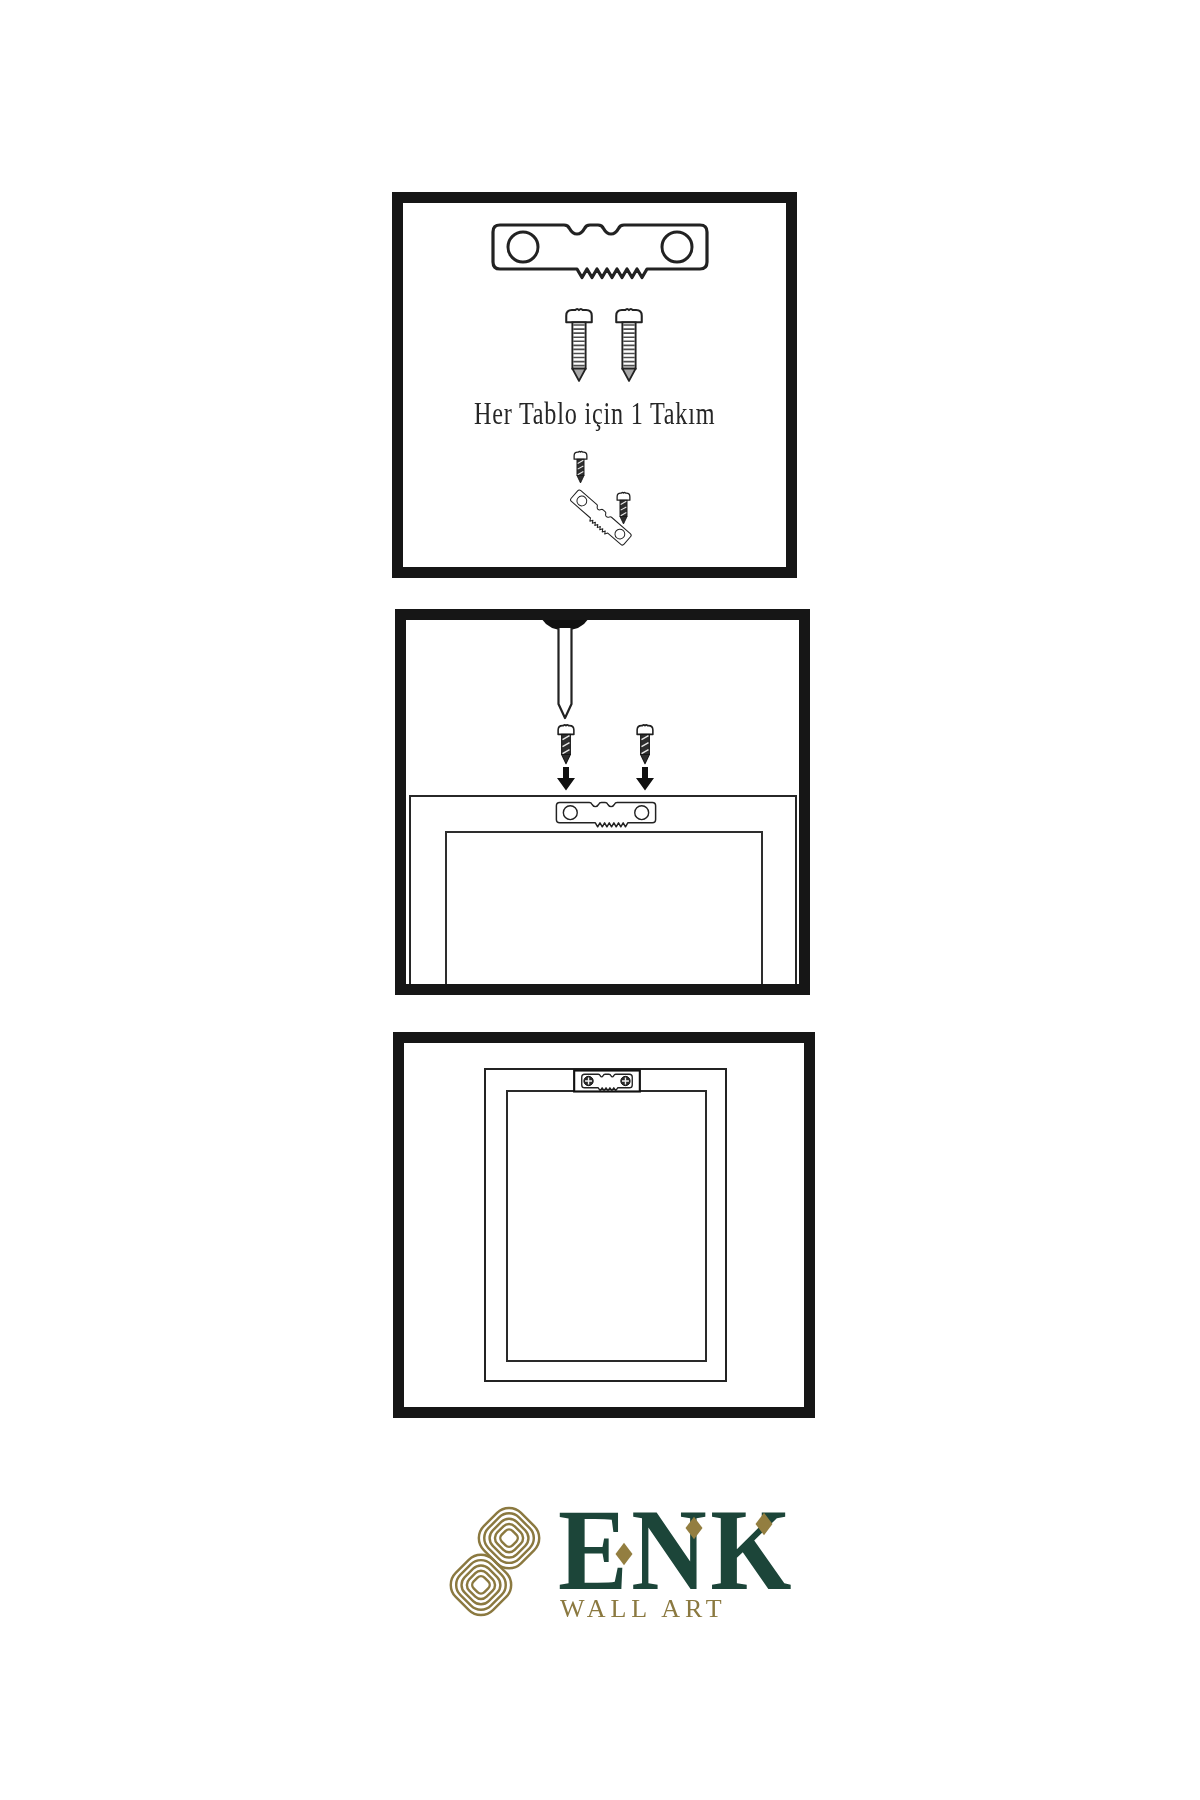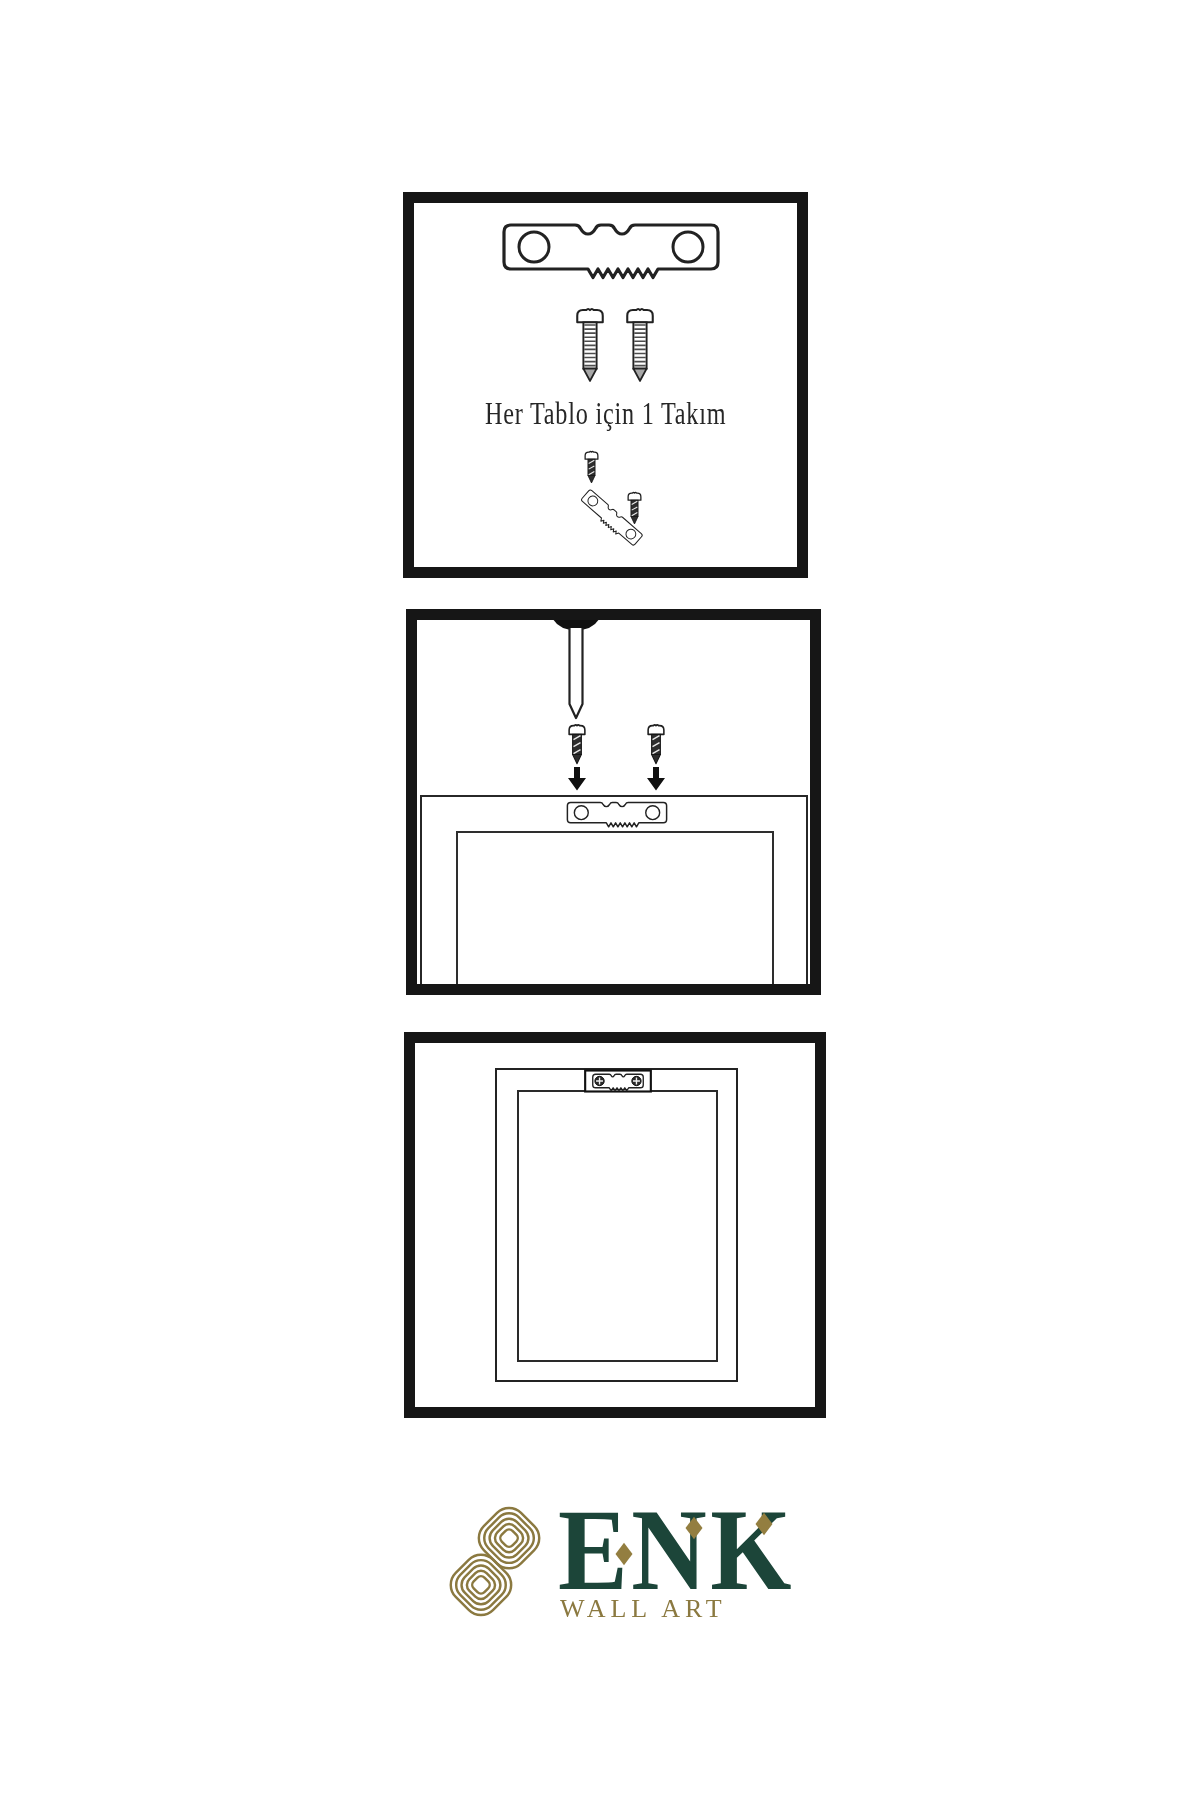--- a/index.html
+++ b/index.html
@@ -1,18 +1,18 @@
 <!DOCTYPE html>
 <html><head>
 <meta charset="utf-8">
 <style>
   html,body{margin:0;padding:0;background:#ffffff;}
   .page{position:relative;width:1200px;height:1800px;background:#ffffff;overflow:hidden;
         font-family:"Liberation Serif", serif;}
-  .panel{position:absolute;border:11px solid #161616;background:#ffffff;box-sizing:border-box;overflow:hidden;margin-left:11px;}
+  .panel{position:absolute;border:11px solid #161616;background:#ffffff;box-sizing:border-box;overflow:hidden;}
   #panel-hardware{left:392px;top:192px;width:405px;height:386px;}
   #panel-mounting{left:395px;top:609px;width:415px;height:386px;}
   #panel-result{left:393px;top:1032px;width:422px;height:386px;}
   .abs{position:absolute;}
   .caption{position:absolute;left:0;right:0;text-align:center;color:#262626;
            font-size:31px;letter-spacing:1px;white-space:nowrap;}
   .caption .squeeze{display:inline-block;transform:scaleX(0.78);transform-origin:center;}
   .rect-outline{position:absolute;box-sizing:border-box;background:#ffffff;}
   .frame-back-outer{left:3px;top:175px;width:388px;height:189px;
      border:2.5px solid #272727;border-bottom:none;}

